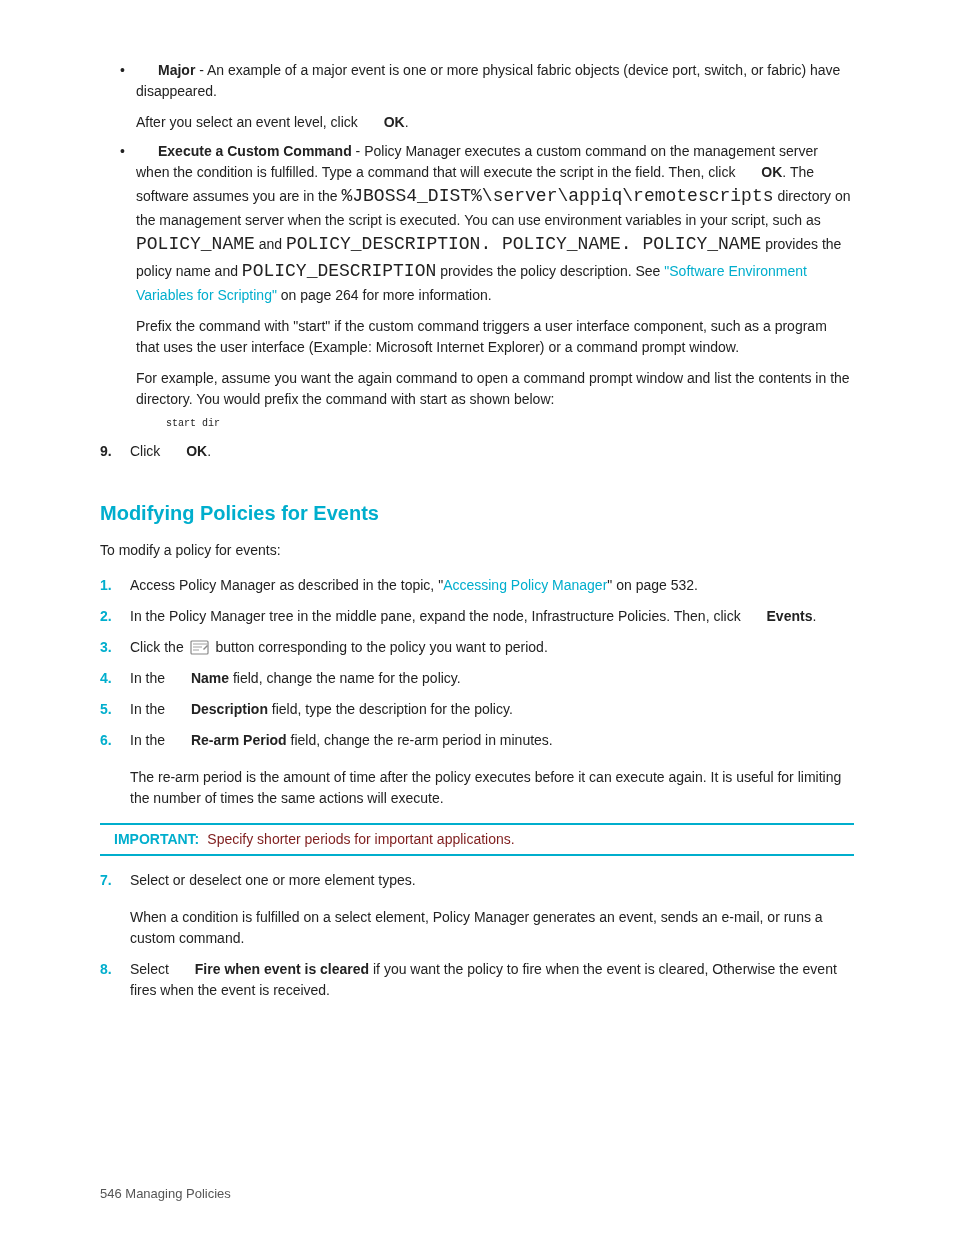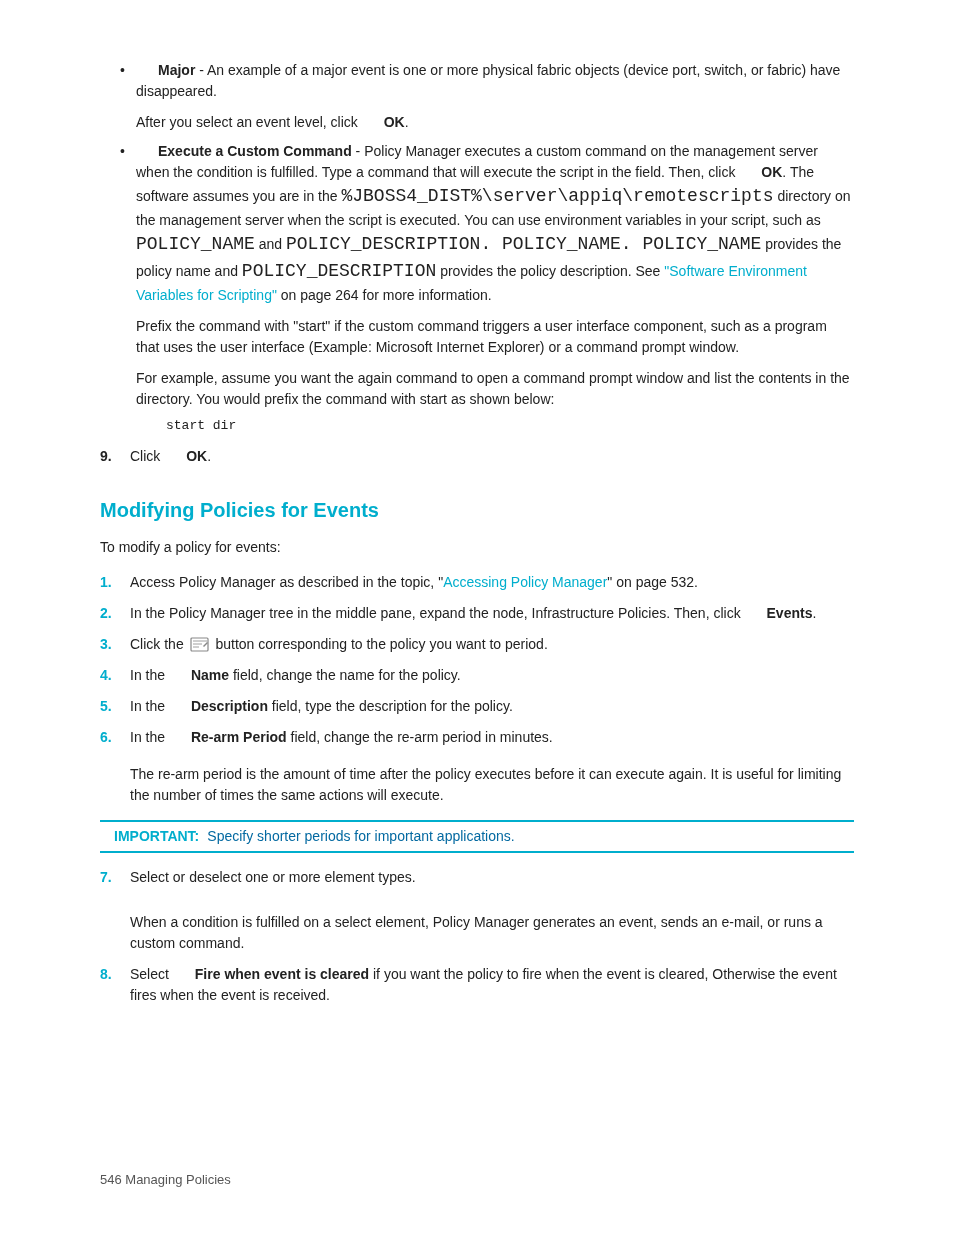--- a/index.html
+++ b/index.html
@@ -50,21 +50,21 @@
     .monospace {
       font-family: 'Courier New', Courier, monospace;
       font-size: 18px;
       background: transparent;
     }
 
     .section-heading {
       color: #00AECD;
       font-size: 20px;
       font-weight: bold;
-      margin-top: 28px;
+      margin-top: 36px;
       margin-bottom: 12px;
     }
 
     .intro-text {
       margin-bottom: 14px;
       margin-left: 0;
     }
 
     .ordered-list {
       list-style: none;
@@ -108,46 +108,46 @@
 
     .important-label {
       color: #00AECD;
       font-weight: bold;
       font-size: 14px;
       flex-shrink: 0;
     }
 
     .important-content {
       font-size: 14px;
-      color: #0369a1;
+      color: #7f1d1d;
     }
 
     .code-block {
       font-family: 'Courier New', Courier, monospace;
-      font-size: 13px;
+      font-size: 10px;
       margin: 6px 0 6px 30px;
       color: #222;
     }
 
     .step9-line {
       margin: 6px 0 10px 0;
       display: flex;
       gap: 6px;
     }
 
     .step9-num {
       font-weight: bold;
       font-size: 14px;
       color: #222;
       min-width: 24px;
     }
 
     .footer-text {
       position: absolute;
-      bottom: 46px;
+      bottom: 32px;
       left: 100px;
       font-size: 13px;
       color: #555;
     }
 
     .edit-icon-inline {
       display: inline-block;
       width: 20px;
       height: 16px;
       vertical-align: middle;
@@ -256,21 +256,21 @@
     <span class="important-label">IMPORTANT:</span>
     <span class="important-content">   Specify shorter periods for important applications.</span>
   </div>
 
   <ol class="ordered-list">
 
     <li>
       <span class="step-number">7.</span>
       <span class="step-content">
         <span>Select or deselect one or more element types.</span>
-        <p style="margin-top:24px;">When a condition is fulfilled on a select element, Policy Manager generates an event, sends an e-mail, or runs a custom command.</p>
+        <p style="margin-top:16px;">When a condition is fulfilled on a select element, Policy Manager generates an event, sends an e-mail, or runs a custom command.</p>
       </span>
     </li>
 
     <li>
       <span class="step-number">8.</span>
       <span class="step-content">
         <span>Select </span><span class="bold">Fire when event is cleared</span><span> if you want the policy to fire when the event is cleared, Otherwise the event fires when the event is received.</span>
       </span>
     </li>
   </ol>

